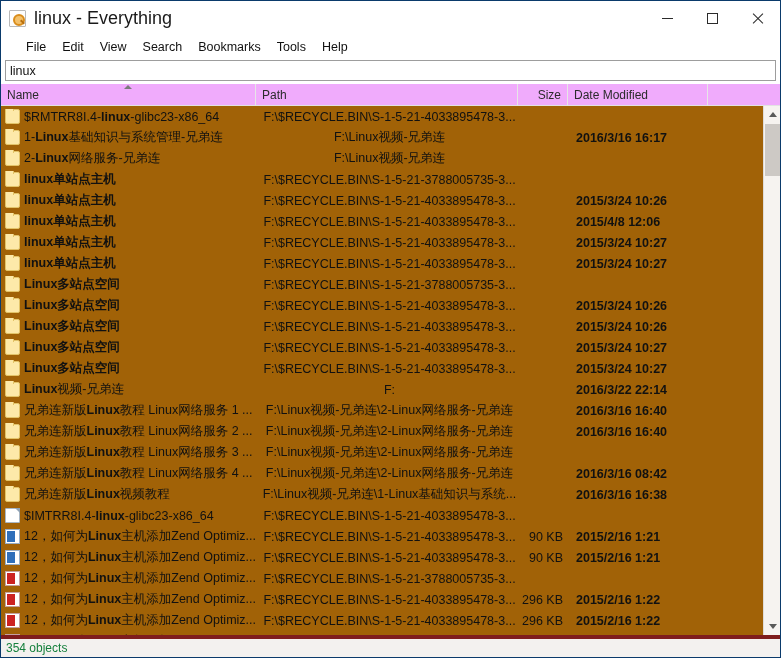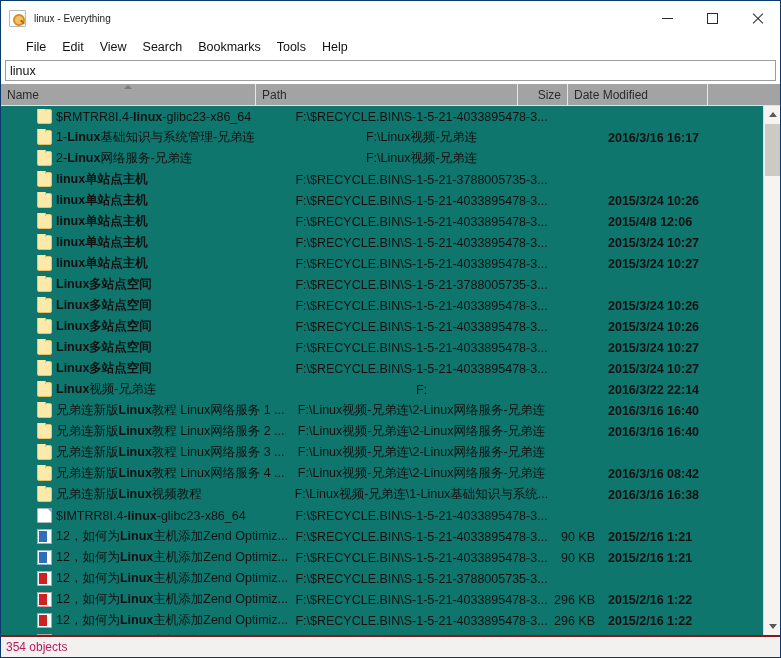--- a/index.html
+++ b/index.html
@@ -52,21 +52,21 @@
   }
   .app-icon::after {
     content: "";
     position: absolute;
     left: 10px; top: 10px;
     width: 5px; height: 2px;
     background: #b8700f;
     transform: rotate(45deg);
   }
   #title-text {
-    font-size: 10px;
+    font-size: 18px;
     color: #1a1a1a;
     white-space: nowrap;
   }
   #winbuttons {
     position: absolute;
     right: 0; top: 0;
     height: 35px;
     display: flex;
   }
   .winbtn {
@@ -131,21 +131,21 @@
     font-size: 12.5px;
     color: #111;
     padding: 0 4px;
     outline: none;
   }
 
   
   #header {
     flex: 0 0 21px;
     display: flex;
-    background: #a3a3a3;
+    background: #f0abfc;
     border-bottom: 1px solid #e2e2e2;
     position: relative;
     font-size: 12px;
     color: #2b2b2b;
   }
   .hcell {
     height: 21px;
     display: flex;
     align-items: center;
     padding: 0 6px;
@@ -165,23 +165,22 @@
     border-right: 4px solid transparent;
     border-bottom: 4px solid #7a7a7a;
   }
   #hdr-spacer { flex: 1 1 auto; border-right: none; }
 
   
   #listarea {
     flex: 1 1 auto;
     position: relative;
     overflow: hidden;
-    background: #0f766e;
-    display: flex;
-    padding-left: 32px;
+    background: #a16207;
+    display: flex;
   }
   #rows {
     flex: 1 1 auto;
     position: relative;
     overflow: hidden;
   }
   .row {
     height: 21px;
     display: flex;
     align-items: center;
@@ -304,26 +303,26 @@
     top: 18px;
     width: 15px;
     height: 52px;
     background: #cdc9c5;
   }
 
   
   #statusbar {
     flex: 0 0 22px;
     background: #f3f1ef;
-    border-top: 2px solid #7f1d1d;
+    border-top: 4px solid #7f1d1d;
     display: flex;
     align-items: center;
     padding-left: 5px;
     font-size: 12px;
-    color: #be185d;
+    color: #15803d;
   }
 </style>
 </head>
 <body>
 
 <div id="window">
 
   <div id="titlebar">
     <div id="title-left">
       <span class="app-icon"></span>

